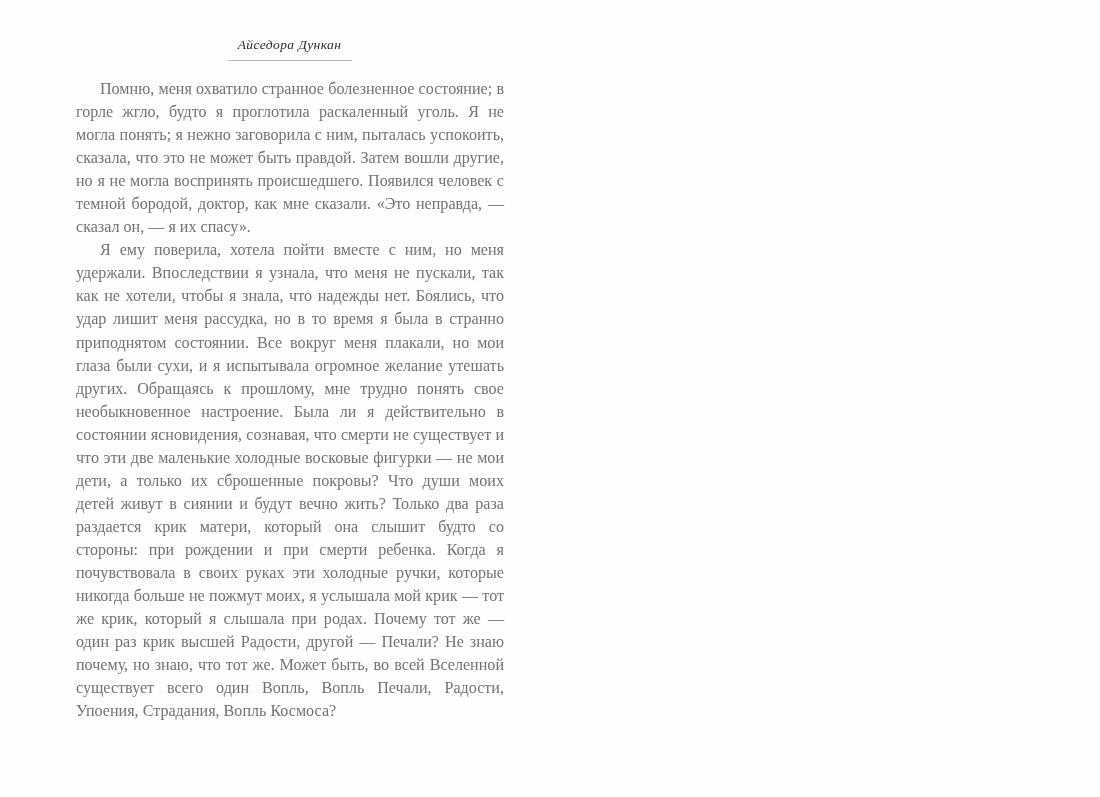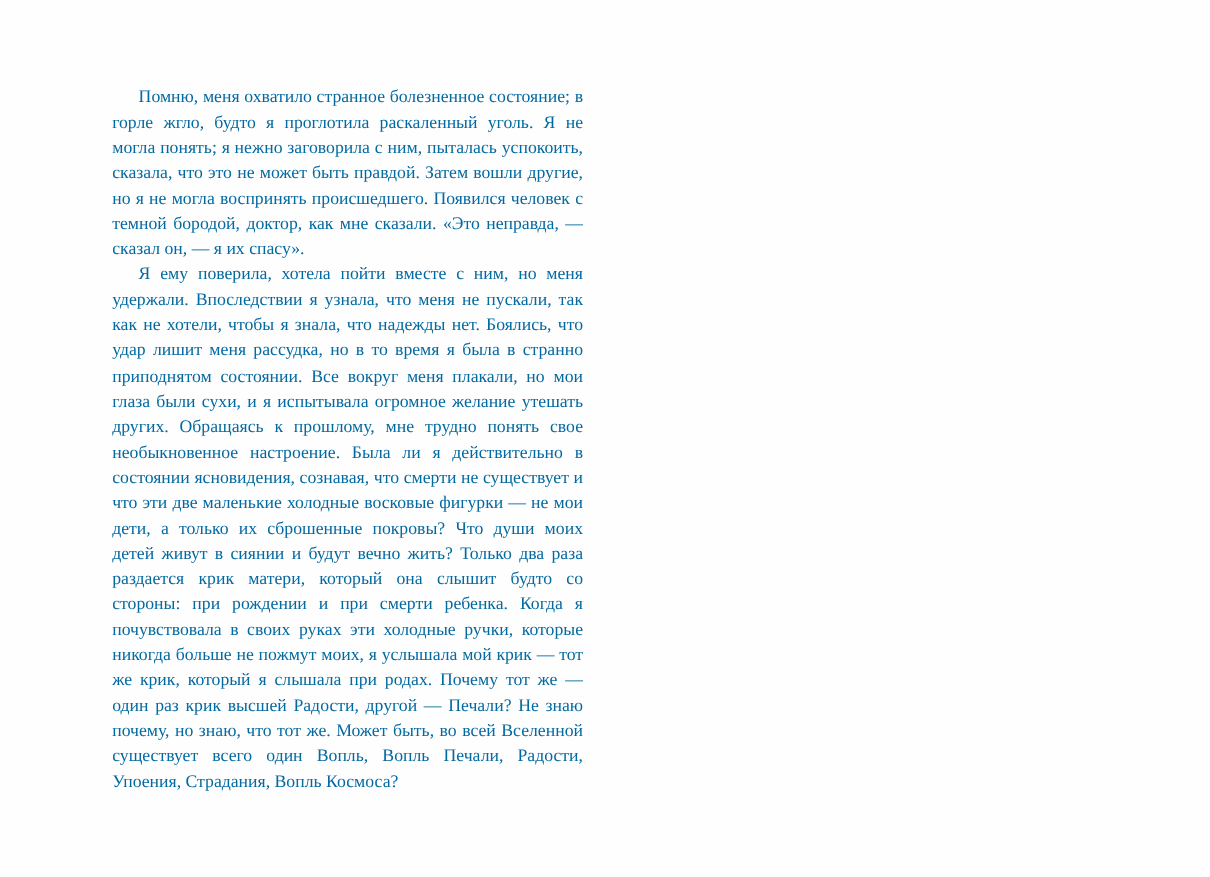--- a/index.html
+++ b/index.html
@@ -54,22 +54,21 @@
     background: #b9b9bd;
   }
 
   
   .textblock {
     position: absolute;
     text-align: justify;
     text-justify: inter-word;
     font-size: 16.1px;
     line-height: 23.05px;
-    color: #0369a1;
-    margin-left: 26px;
+    color: #737373;
     -webkit-font-smoothing: antialiased;
   }
   .textblock p {
     margin: 0;
     text-indent: 24px;
     hyphens: manual;
   }
 
   .col-left {
     left: 76px;
@@ -77,20 +76,24 @@
     width: 428px;
   }
 </style>
 </head>
 <body>
 
 <div class="spread">
 
   <div class="page page-left">
 
+    <div class="running-head">
+      <span class="rh-text">Айседора Дункан</span>
+      <span class="rh-rule"></span>
+    </div>
 
     <div class="textblock col-left">
       <p>Помню, меня охватило странное болезненное состояние; в горле жгло, будто я проглотила раскаленный уголь. Я не могла понять; я нежно заговорила с ним, пыталась успокоить, сказала, что это не может быть правдой. Затем вошли другие, но я не могла воспринять происшедшего. Появился человек с темной бородой, доктор, как мне сказали. «Это неправда, — сказал он, — я их спасу».</p>
       <p>Я ему поверила, хотела пойти вместе с ним, но меня удержали. Впоследствии я узнала, что меня не пускали, так как не хотели, чтобы я знала, что надежды нет. Боялись, что удар лишит меня рассудка, но в то время я была в странно приподнятом состоянии. Все вокруг меня плакали, но мои глаза были сухи, и я испытывала огромное желание утешать других. Обращаясь к прошлому, мне трудно понять свое необыкновенное настроение. Была ли я действительно в состоянии ясновидения, сознавая, что смерти не существует и что эти две маленькие холодные восковые фигурки — не мои дети, а только их сброшенные покровы? Что души моих детей живут в сиянии и будут вечно жить? Только два раза раздается крик матери, который она слышит будто со стороны: при рождении и при смерти ребенка. Когда я почувствовала в своих руках эти холодные ручки, которые никогда больше не пожмут моих, я услышала мой крик — тот же крик, который я слышала при родах. Почему тот же — один раз крик высшей Радости, другой — Печали? Не знаю почему, но знаю, что тот же. Может быть, во всей Вселенной существует всего один Вопль, Вопль Печали, Радости, Упоения, Страдания, Вопль Космоса?</p>
     </div>
 
   </div>
 
   <div class="page page-right">
 

